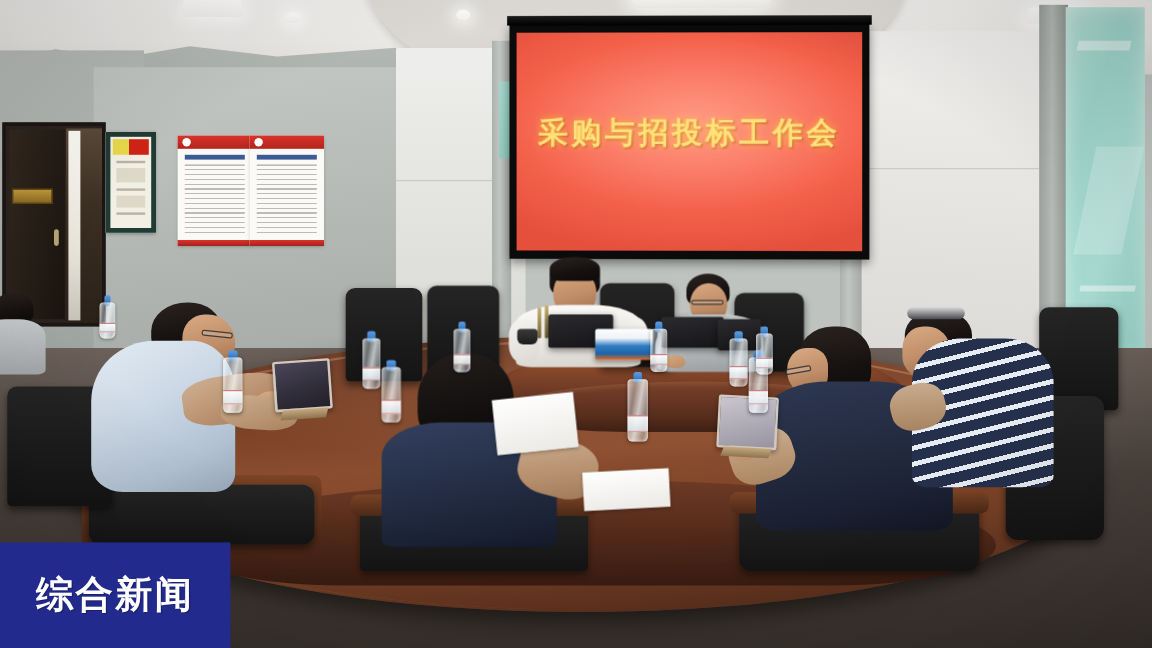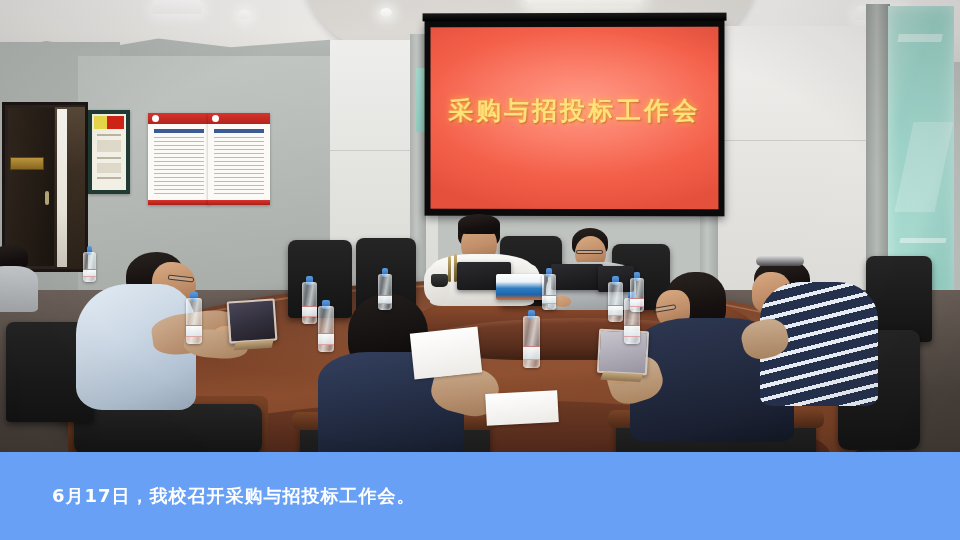--- a/index.html
+++ b/index.html
@@ -618,18 +618,18 @@
   <div class="bottle" style="left:83px;top:246px;width:13px;height:36px;">
     <div class="bottle-cap"></div>
     <div class="bottle-body">
       <div class="bottle-label"></div>
     </div>
   </div>
 
   <div class="vignette"></div>
 
   <div class="caption-bar">
-    <div class="caption-body">
-      <span class="caption-text">6月17日，我校召开采购与招投标工作会。</span>
+    <div class="caption-tag">
+      <span class="caption-tag-text">综合新闻</span>
     </div>
   </div>
 
 </div>
 
 </body></html>

